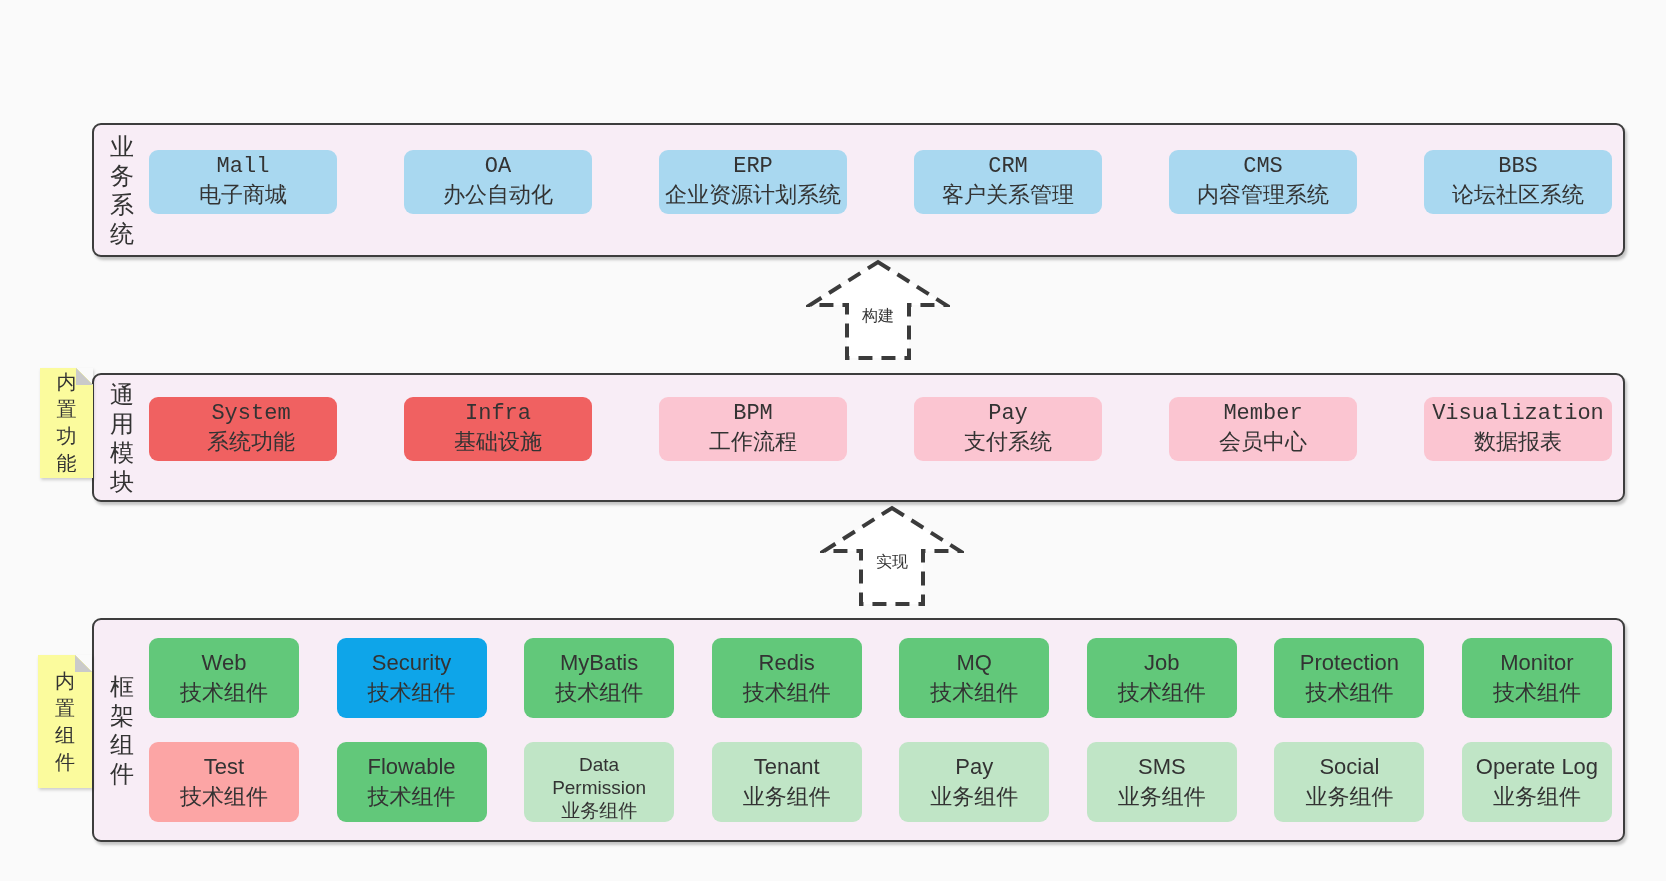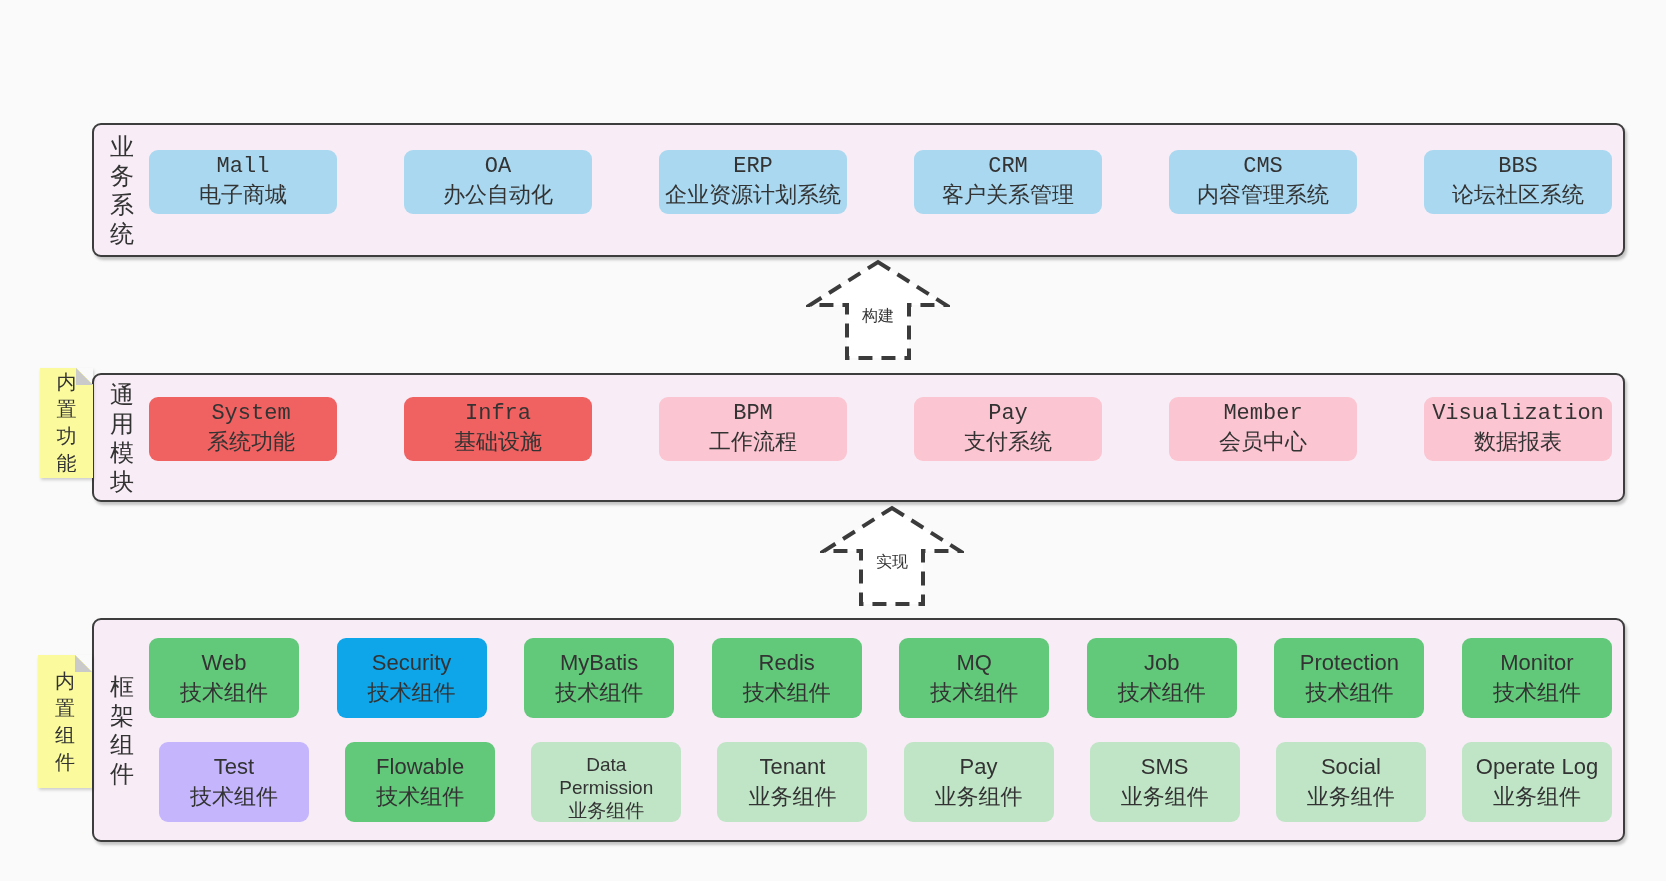--- a/index.html
+++ b/index.html
@@ -238,21 +238,21 @@
           <div class="desc">技术组件</div>
         </div>
 
         <div class="box" style="background: rgb(98, 200, 122);">
           <div class="name">Monitor</div>
           <div class="desc">技术组件</div>
         </div>
       </div>
     <div class="row row-8 row-b">
 
-        <div class="box" style="background: #c4b5fd; margin-left: 10px;">
+        <div class="box" style="background: #fca5a5;">
           <div class="name">Test</div>
           <div class="desc">技术组件</div>
         </div>
 
         <div class="box" style="background: rgb(98, 200, 122);">
           <div class="name">Flowable</div>
           <div class="desc">技术组件</div>
         </div>
 
         <div class="box small" style="background: rgb(192, 229, 198);">

